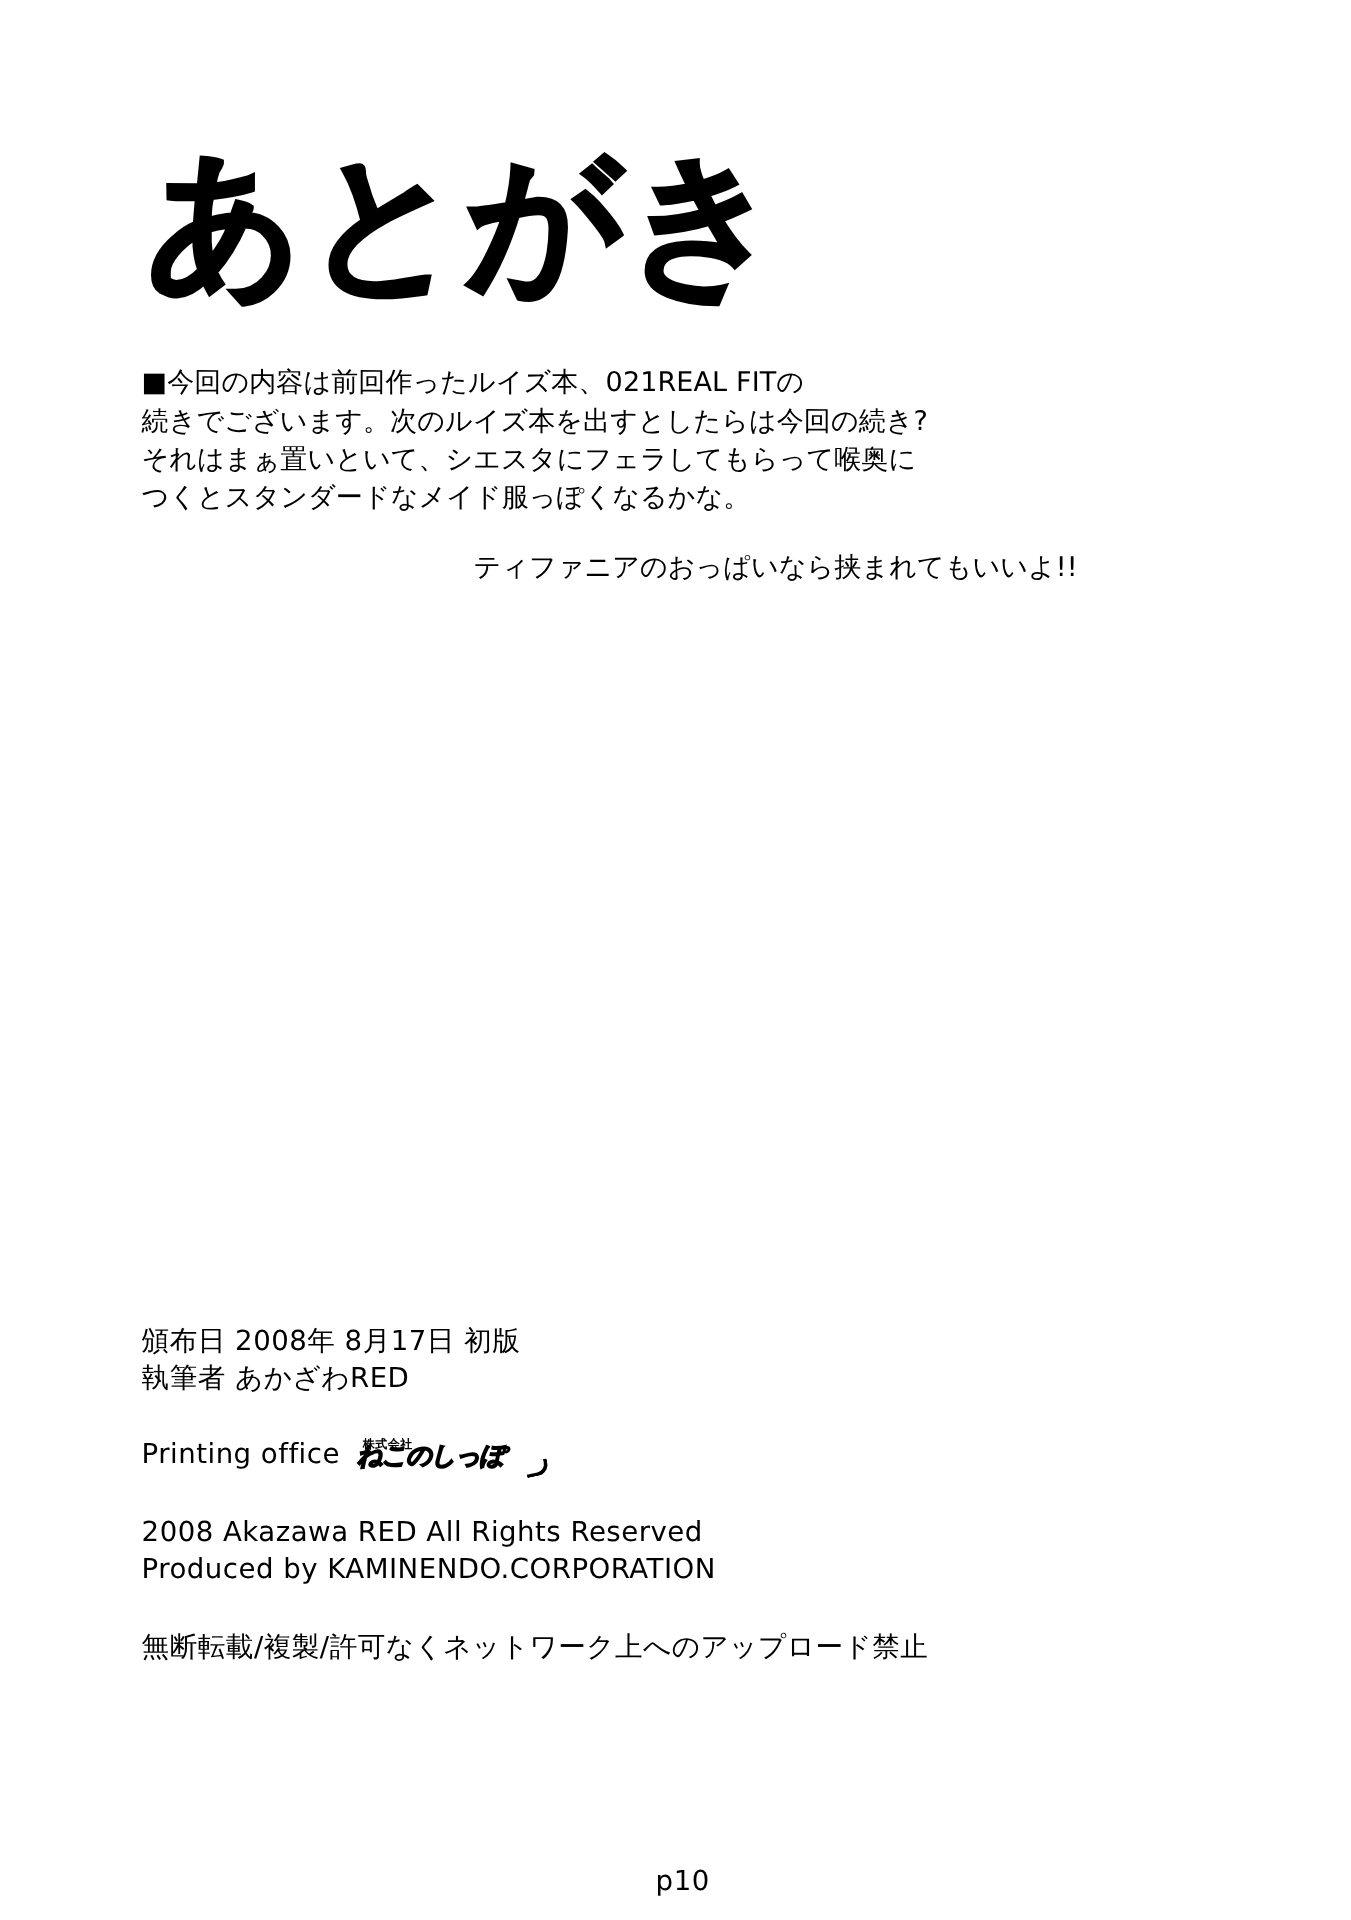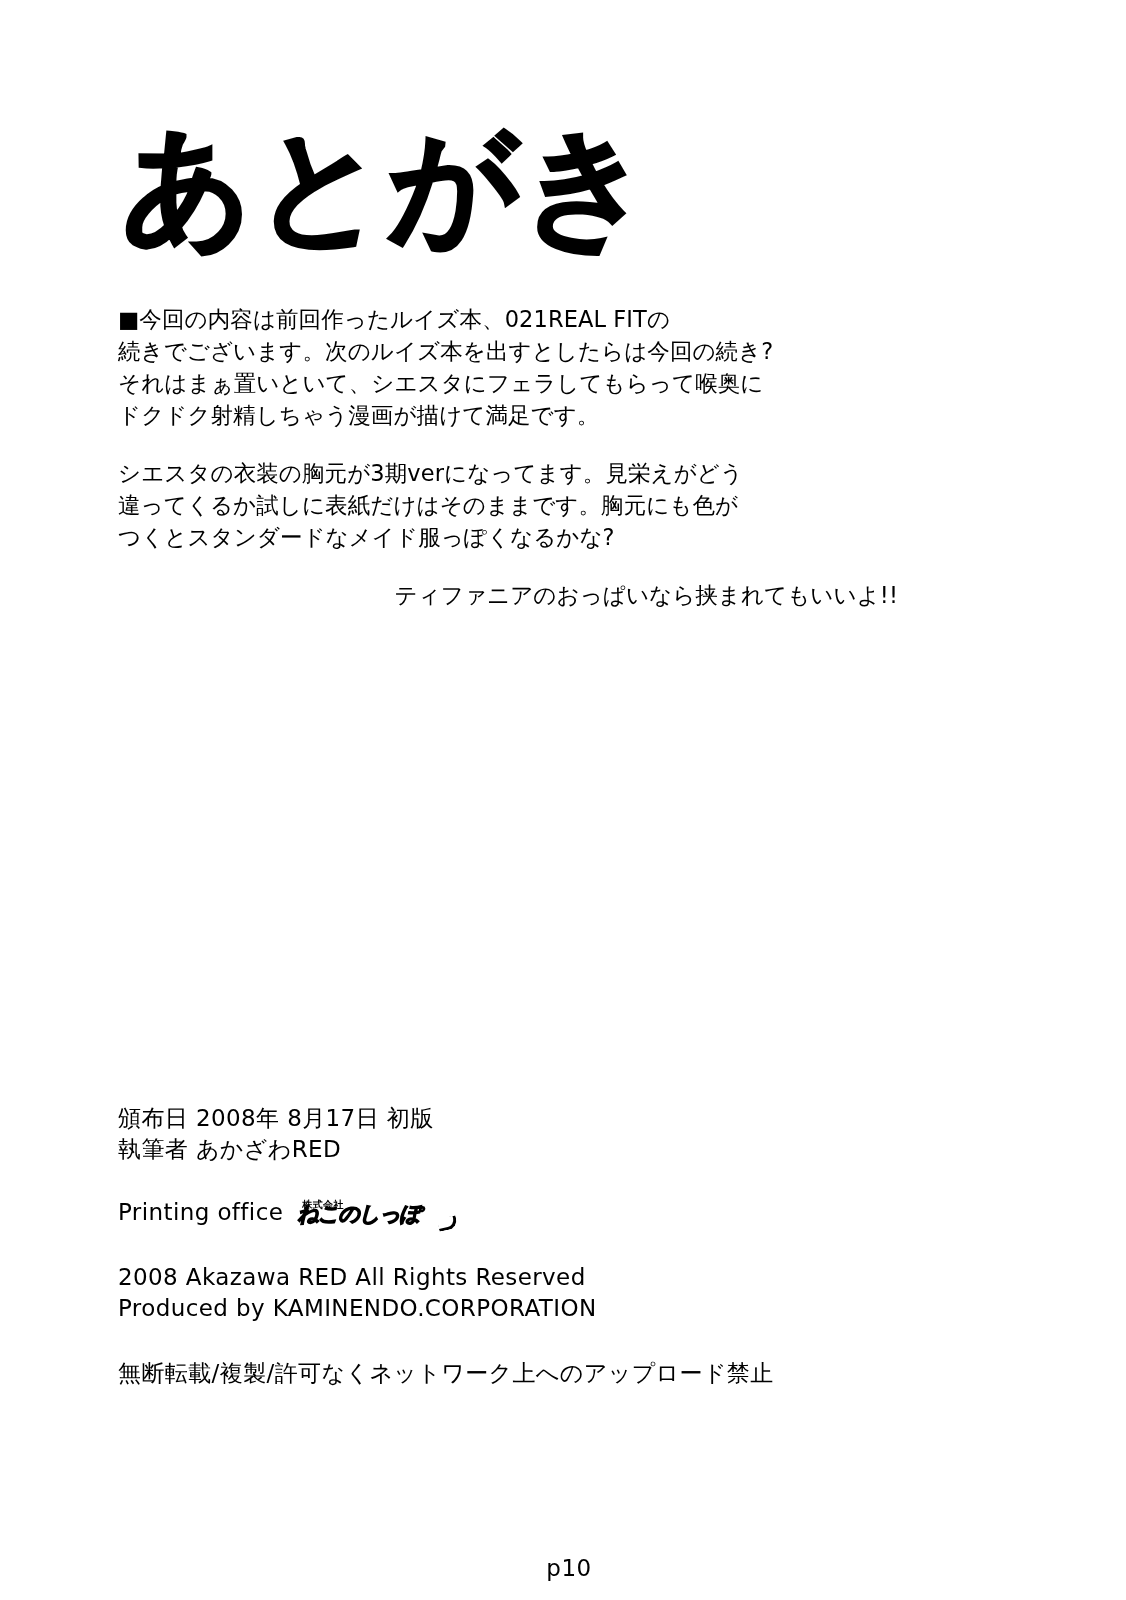--- a/index.html
+++ b/index.html
@@ -136,24 +136,21 @@
 <body>
 
 <div class="page">
 
   <div class="afterword-title">あとがき</div>
 
   <div class="body-block">
     <p class="para p1" style="white-space: pre-line;">■今回の内容は前回作ったルイズ本、021REAL FITの
 続きでございます。次のルイズ本を出すとしたらは今回の続き?
 それはまぁ置いといて、シエスタにフェラしてもらって喉奥に
-ドクドク射精しちゃう漫画が描けて満足です。</p>
-    <p class="para p2" style="white-space: pre-line;">シエスタの衣装の胸元が3期verになってます。見栄えがどう
-違ってくるか試しに表紙だけはそのままです。胸元にも色が
-つくとスタンダードなメイド服っぽくなるかな?</p>
+つくとスタンダードなメイド服っぽくなるかな。</p>
     <p class="para p3" style="white-space: pre-line; text-align: right;">ティファニアのおっぱいなら挟まれてもいいよ!!</p>
   </div>
 
   <div class="colophon">
     <div class="colo-line">頒布日 2008年  8月17日 初版</div>
     <div class="colo-line">執筆者  あかざわRED</div>
 
     <div class="colo-gap-1"></div>
 
     <div class="colo-line print-row">

